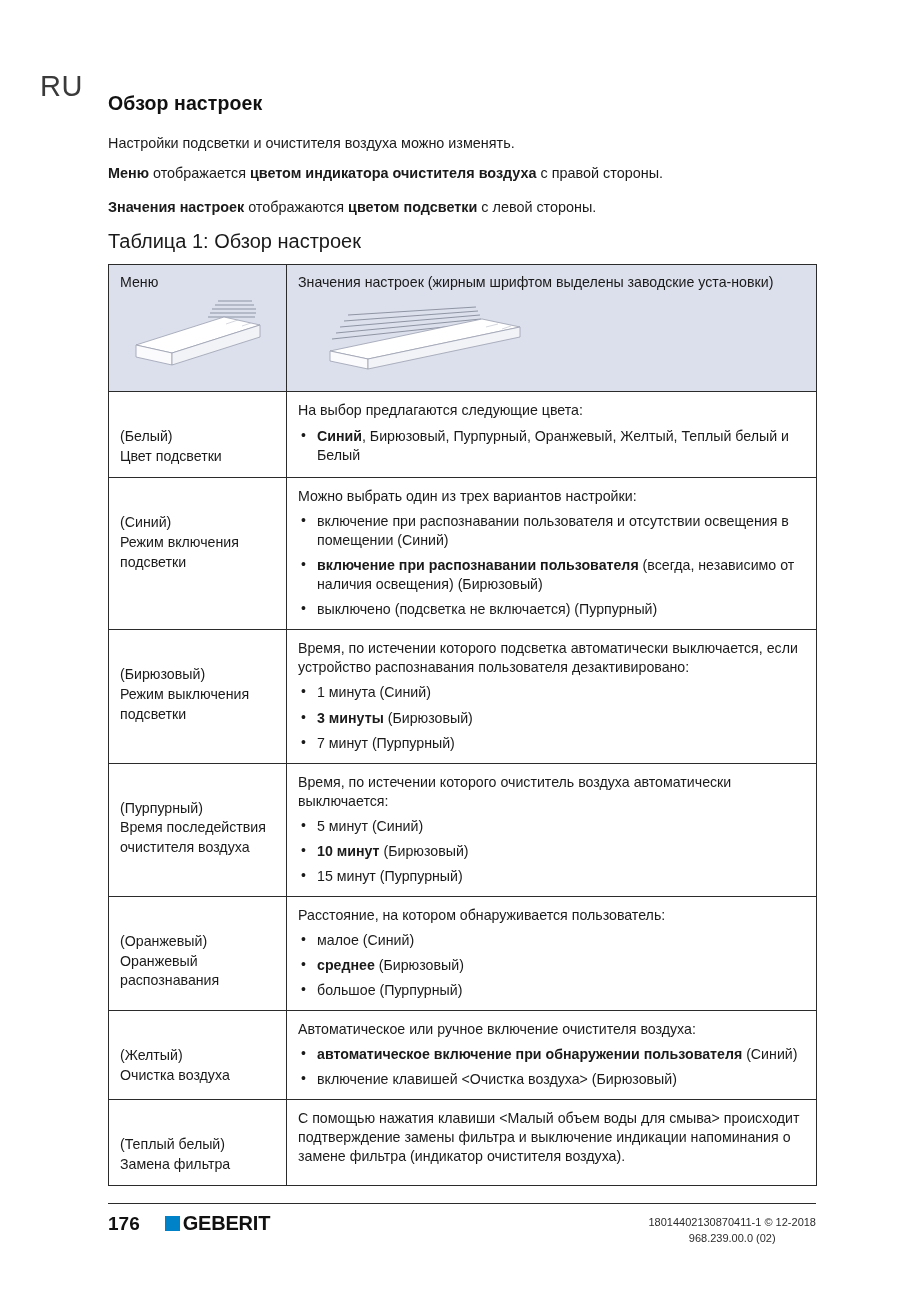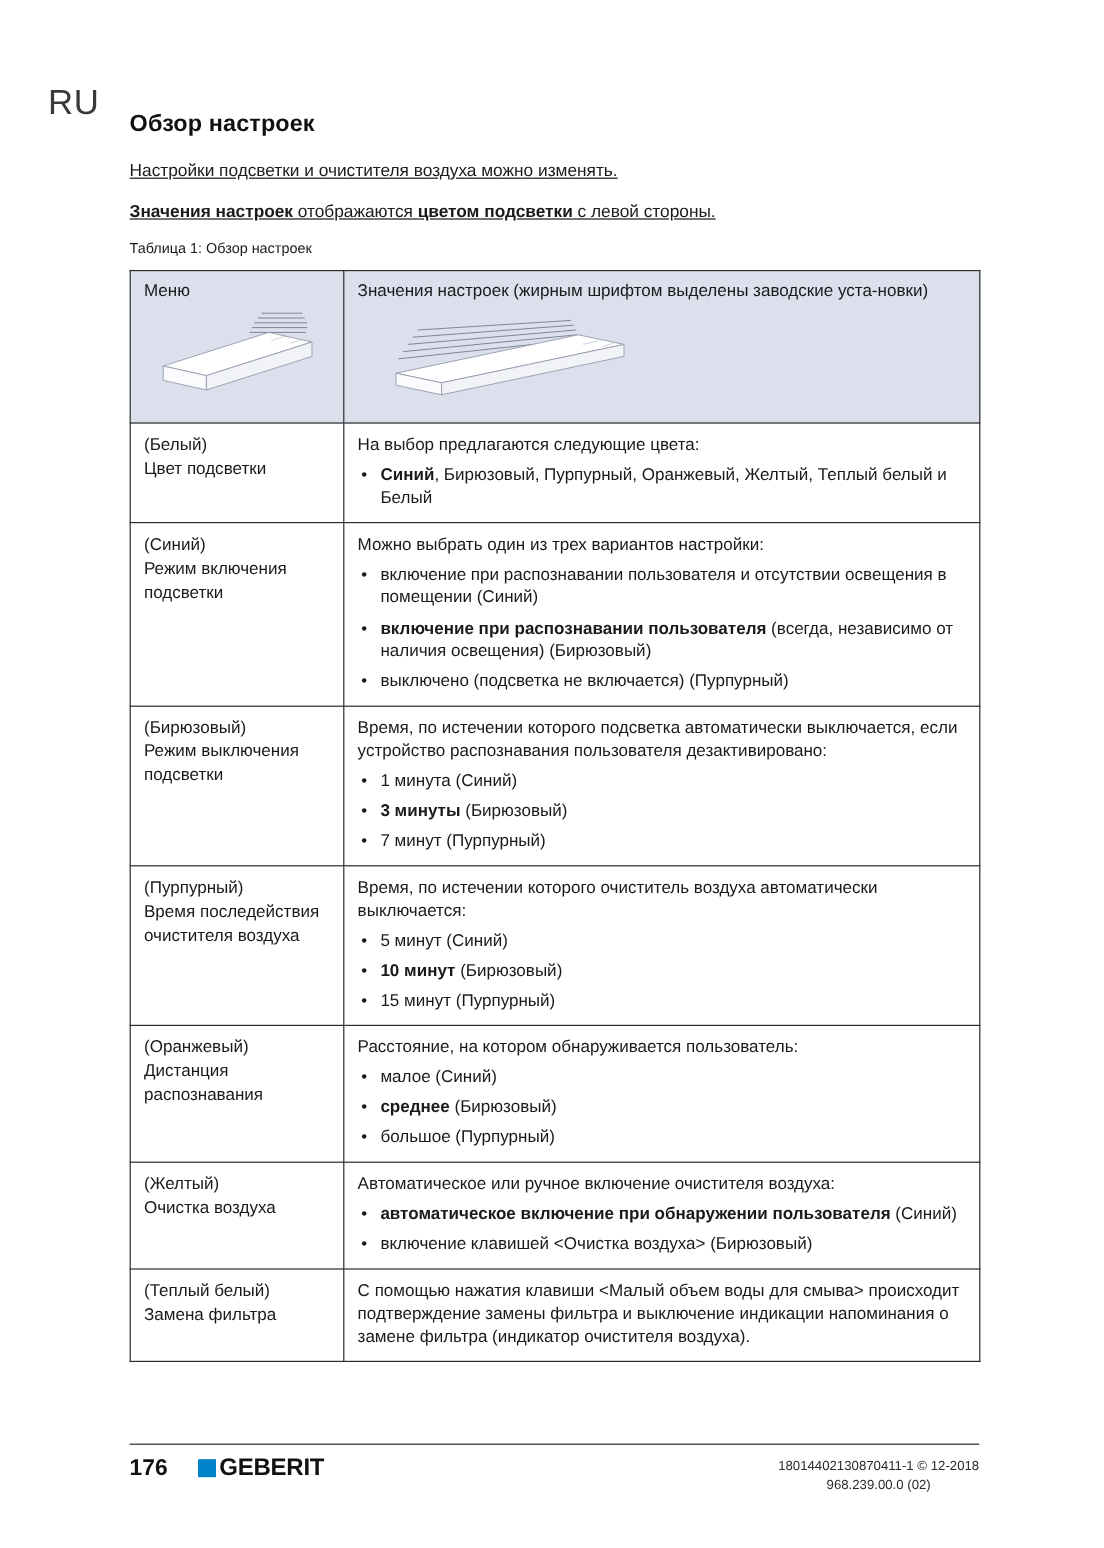--- a/index.html
+++ b/index.html
@@ -48,27 +48,26 @@
     margin: 0 0 19px 0;
     letter-spacing: 0.1px;
     color: #111111;
   }
 
   p.intro {
     font-size: 14.4px;
     line-height: 1.33;
     margin: 0 0 11px 0;
     color: #1a1a1a;
-    text-decoration: underline;
   }
   p.intro:last-of-type { margin-bottom: 0; margin-top: 15px; }
   p.intro b { font-weight: bold; }
 
   .table-caption {
-    font-size: 12px;
+    font-size: 20px;
     margin: 13px 0 11px 0;
     color: #1a1a1a;
   }
 
   
   table.settings-table {
     width: 708px;
     border-collapse: collapse;
     table-layout: fixed;
     font-size: 14.2px;
@@ -101,21 +100,21 @@
     margin-top: 2px;
   }
   .illus-wrap svg { display: block; }
   .illus-menu   { position: absolute; left: 2px;  top: 2px; }
   .illus-values { position: absolute; left: 2px;  top: 10px; }
 
   
   td.menu-cell {
     vertical-align: middle;
   }
-  .menu-cell-inner { line-height: 1.4; }
+  .menu-cell-inner { line-height: 1.4; margin-top: 26px; }
 
   
   ul.opt-list {
     list-style: none;
     margin: 6px 0 0 0;
     padding: 0;
   }
   ul.opt-list li {
     position: relative;
     padding-left: 19px;
@@ -194,20 +193,21 @@
 <div class="page">
 
   <div class="lang-marker">RU</div>
 
   <div class="content">
 
     <h1 class="page-title">Обзор настроек</h1>
 
     <p class="intro">Настройки подсветки и очистителя воздуха можно изменять.</p>
 
+    <p class="intro"><b>Меню</b><span> отображается </span><b>цветом индикатора очистителя воздуха</b><span> с правой стороны.</span></p>
 
     <p class="intro"><b>Значения настроек</b><span> отображаются </span><b>цветом подсветки</b><span> с левой стороны.</span></p>
 
     <div class="table-caption">Таблица 1: Обзор настроек</div>
 
     <table class="settings-table">
       <colgroup>
         <col class="col-menu">
         <col class="col-values">
       </colgroup>
@@ -335,21 +335,21 @@
               <li><b>10 минут</b><span> (Бирюзовый)</span></li>
               <li><b></b><span>15 минут (Пурпурный)</span></li>
             </ul>
           </td>
         </tr>
 
         <tr>
           <td class="menu-cell">
             <div class="menu-cell-inner">
               <div>(Оранжевый)</div>
-              <div>Дистанция распознавания</div>
+              <div>Оранжевый распознавания</div>
             </div>
           </td>
           <td>
             <div class="lead-text">Расстояние, на котором обнаруживается пользователь:</div>
             <ul class="opt-list">
               <li><b></b><span>малое (Синий)</span></li>
               <li><b>среднее</b><span> (Бирюзовый)</span></li>
               <li><b></b><span>большое (Пурпурный)</span></li>
             </ul>
           </td>

